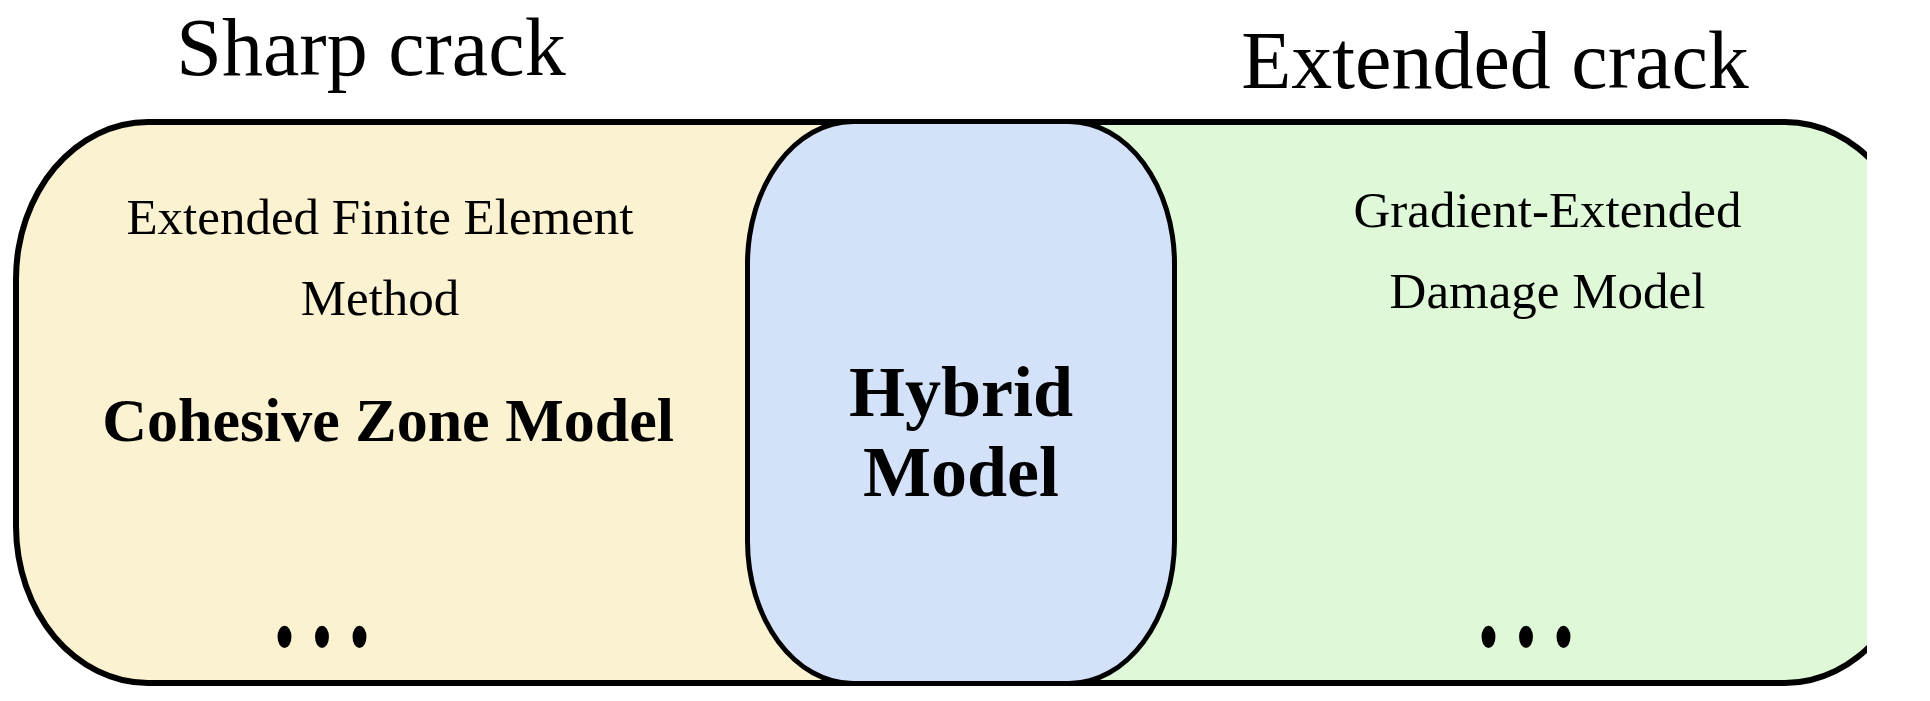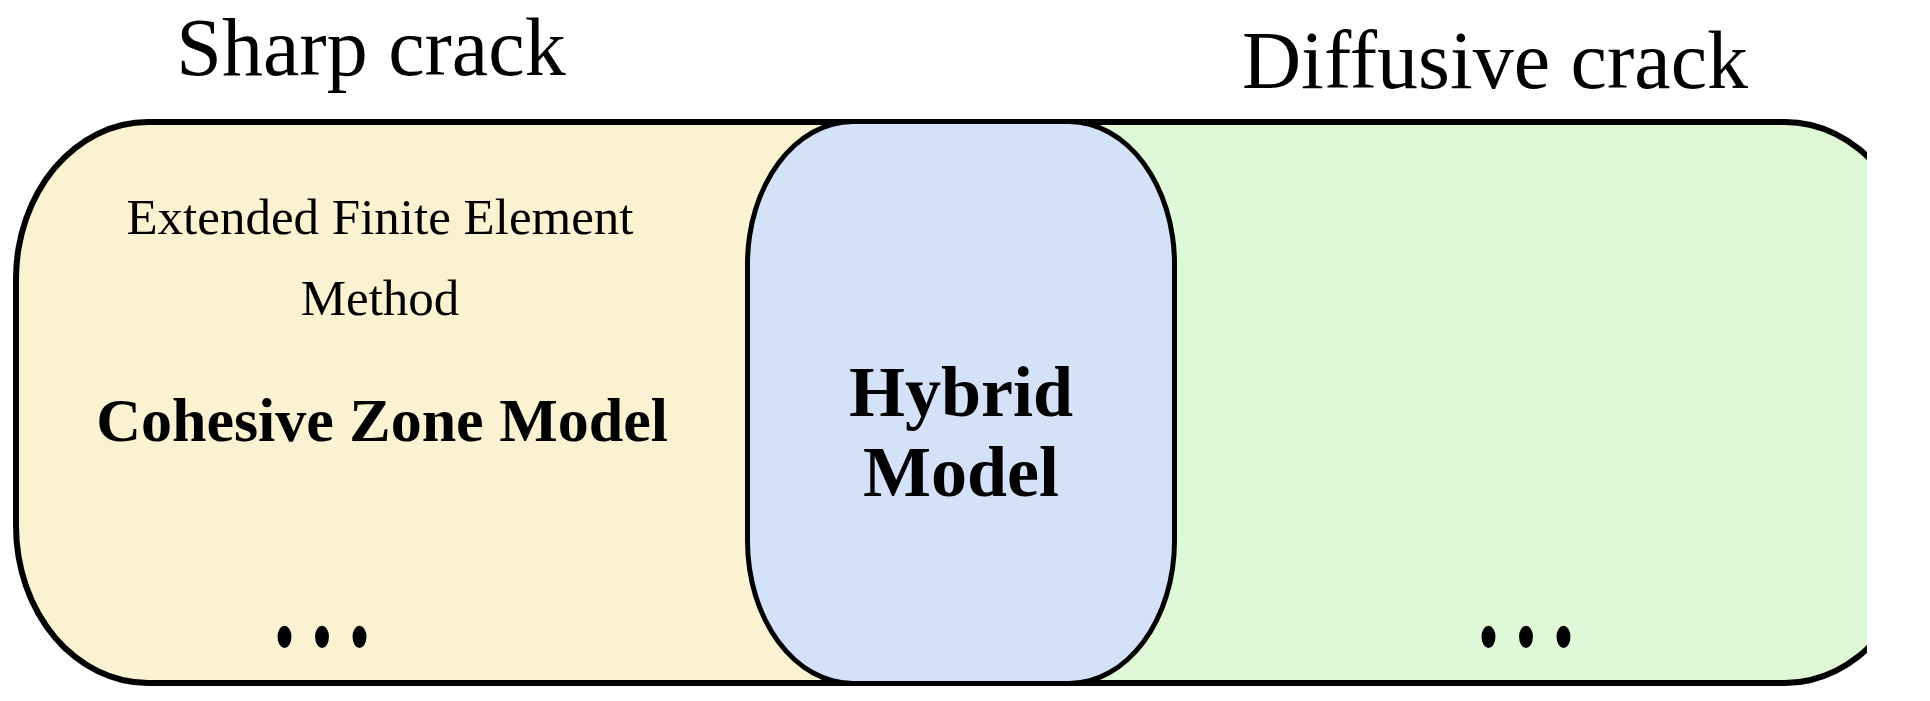--- a/index.html
+++ b/index.html
@@ -58,21 +58,21 @@
     line-height: 81px;
     white-space: normal;
   }
   .model {
     font-weight: bold;
     font-size: 62px;
     line-height: 80px;
     white-space: normal;
   }
   .lbl-xfem     { left: 30px;   width: 700px; top: 177px; }
-  .lbl-cohesive { left: 32px;   width: 700px; top: 382px; line-height: 76px; }
+  .lbl-cohesive { left: 38px;   width: 700px; top: 382px; line-height: 76px; }
   .lbl-hybrid   { left: 745px;  width: 432px; top: 352px; font-size: 72px; line-height: 80px; }
   .lbl-gradient { left: 1180px; width: 735px; top: 170px; }
   .lbl-phase    { left: 1180px; width: 735px; top: 375px; }
 
   .dots {
     position: absolute;
     top: 560px; height: 80px;
     width: 400px;
     display: flex;
     align-items: center;
@@ -89,38 +89,42 @@
     transform: scaleY(1.6);
   }
 </style>
 </head>
 <body>
 
 <div class="canvas">
 
   <div class="title title-left">Sharp crack</div>
 
-  <div class="title title-right">Diffusive crack</div>
+  <div class="title title-right">Extended crack</div>
 
   <div class="venn-container"></div>
 
   <div class="venn-overlap"></div>
 
   <div class="label method lbl-xfem">
     <div>Extended Finite Element</div>
     <div>Method</div>
   </div>
 
   <div class="label model lbl-cohesive">Cohesive Zone Model</div>
 
   <div class="dots dots-left">
     <span>...</span>
   </div>
 
   <div class="label model lbl-hybrid">Hybrid Model</div>
 
+  <div class="label method lbl-gradient">
+    <div>Gradient-Extended</div>
+    <div>Damage Model</div>
+  </div>
 
 
   <div class="dots dots-right">
     <span>...</span>
   </div>
 
 </div>
 
 </body></html>

